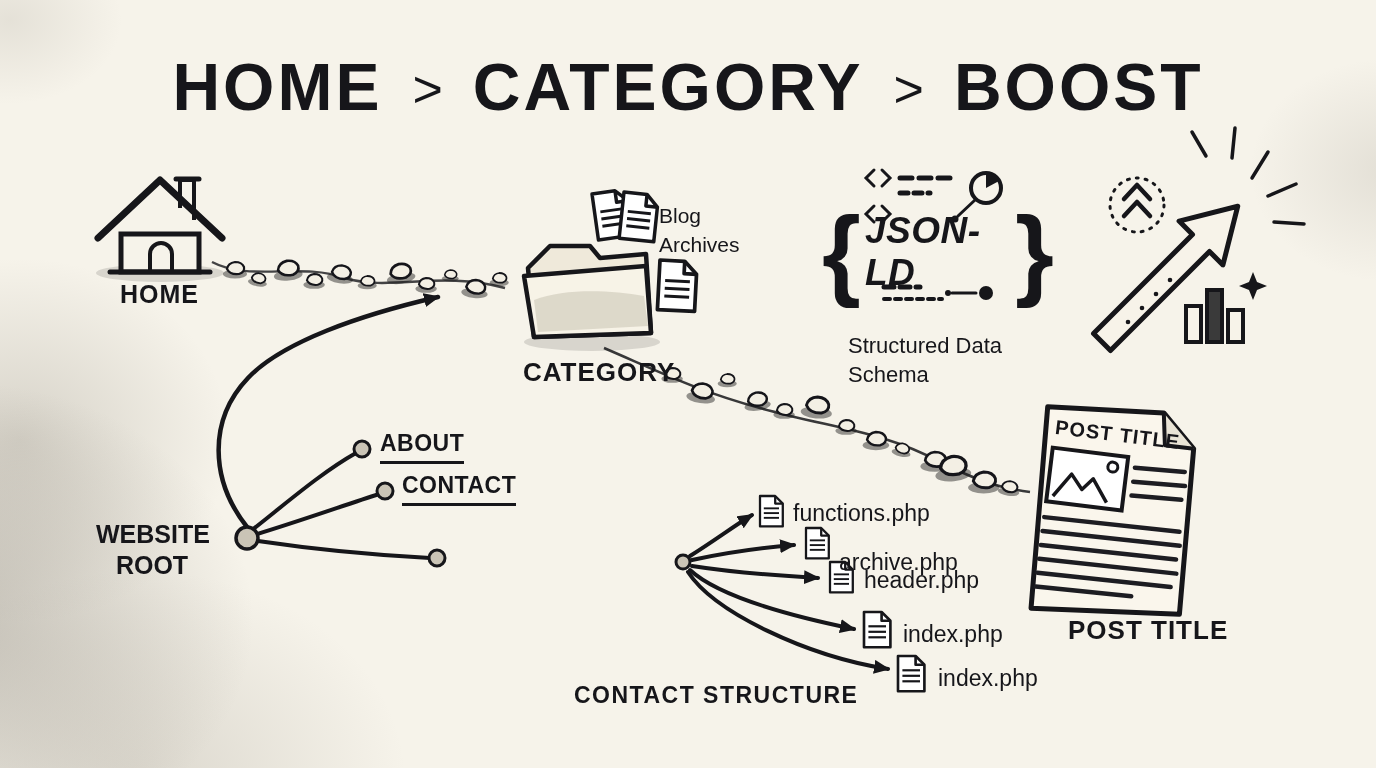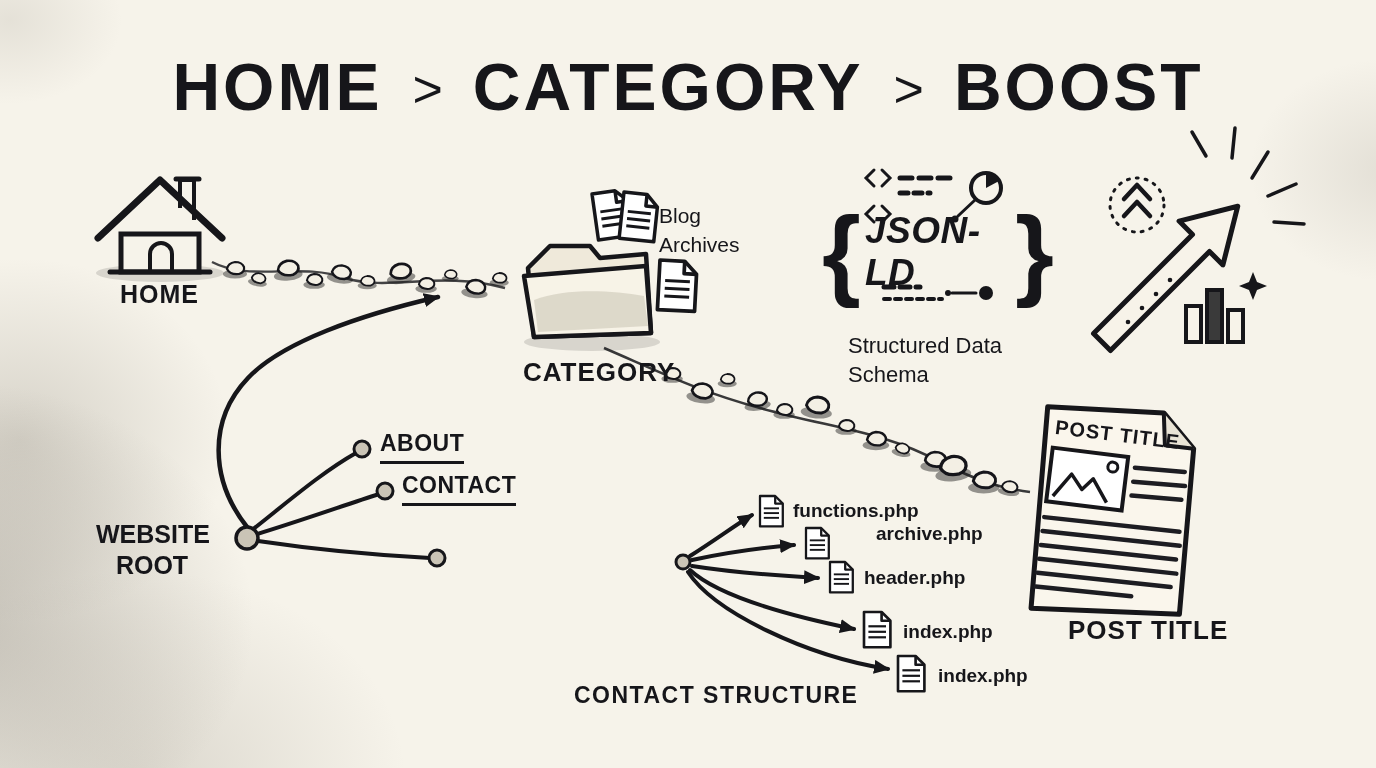--- a/index.html
+++ b/index.html
@@ -23,21 +23,21 @@
     position:absolute;top:54px;left:0;width:100%;
     display:flex;justify-content:center;align-items:center;
   }
   .title-item{font-size:66px;font-weight:600;letter-spacing:3px;line-height:1;}
   .title-sep{font-size:52px;font-weight:400;margin:0 30px;line-height:1;transform:translateY(2px);}
   .big-cap{font-weight:700;font-size:25px;letter-spacing:1px;}
   .underlined{
     font-weight:700;font-size:23px;letter-spacing:0.5px;
     border-bottom:3px solid #16161a;padding-bottom:3px;display:inline-block;
   }
-  .filelbl{font-size:19px;font-weight:700;}
+  .filelbl{font-size:23px;font-weight:400;}
   .jsonld-wrap{
     position:absolute;left:822px;top:196px;width:232px;height:112px;
     display:flex;justify-content:center;align-items:center;
   }
   .brace{font-size:100px;font-weight:700;line-height:0.85;}
   .jsonld-text{font-size:37px;font-weight:700;letter-spacing:0.5px;margin:0 4px;font-style:italic;}
 </style>
 </head>
 <body>
 
@@ -228,20 +228,20 @@
   </div>
   <div class="lbl" style="left:848px;top:332px;width:182px;text-align:left;font-size:22px;font-weight:500;line-height:1.3;">Structured Data Schema</div>
 
   <div class="lbl big-cap" style="left:1068px;top:615px;font-size:26px;">POST TITLE</div>
 
   <div class="lbl" style="left:96px;top:519px;width:112px;text-align:center;font-size:25px;font-weight:700;line-height:1.25;">WEBSITE ROOT</div>
   <div class="lbl" style="left:380px;top:430px;"><span class="underlined">ABOUT</span></div>
   <div class="lbl" style="left:402px;top:472px;"><span class="underlined">CONTACT</span></div>
 
   <div class="lbl filelbl" style="left:793px;top:500px;">functions.php</div>
-  <div class="lbl filelbl" style="left:839px;top:523px;margin-left:37px;">archive.php</div>
+  <div class="lbl filelbl" style="left:839px;top:549px;">archive.php</div>
   <div class="lbl filelbl" style="left:864px;top:567px;">header.php</div>
   <div class="lbl filelbl" style="left:903px;top:621px;">index.php</div>
   <div class="lbl filelbl" style="left:938px;top:665px;">index.php</div>
 
   <div class="lbl" style="left:574px;top:682px;font-size:23px;font-weight:600;letter-spacing:1.5px;">CONTACT STRUCTURE</div>
 
 </div>
 
 </body></html>

